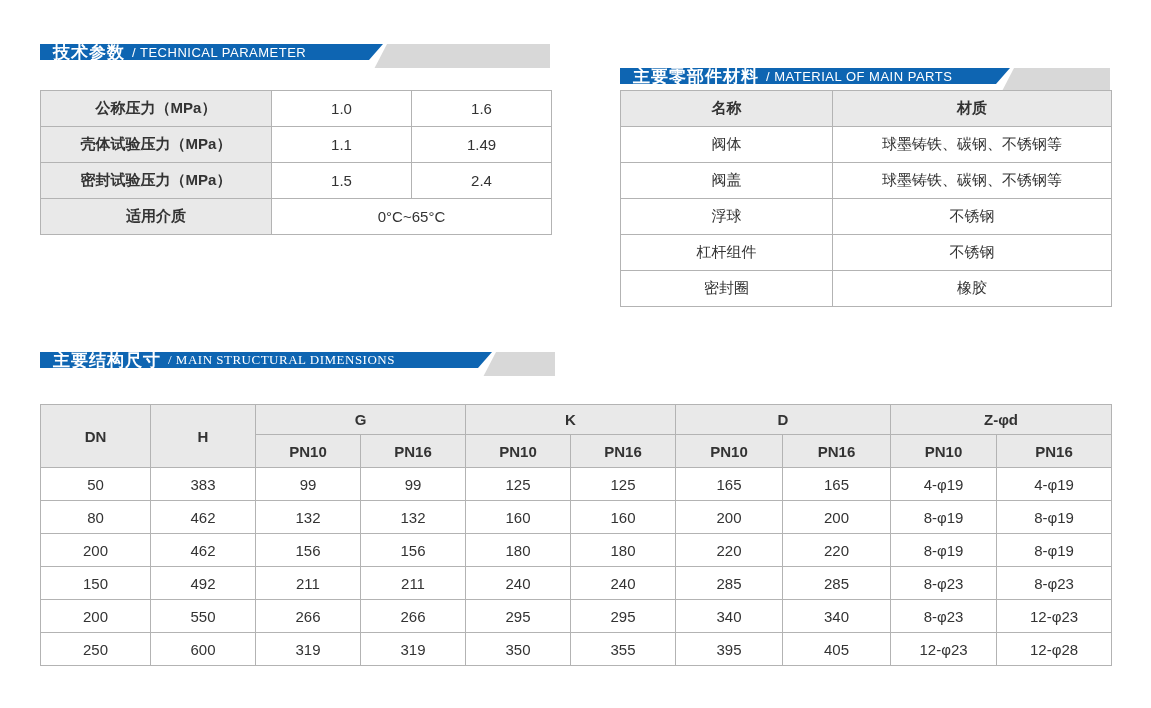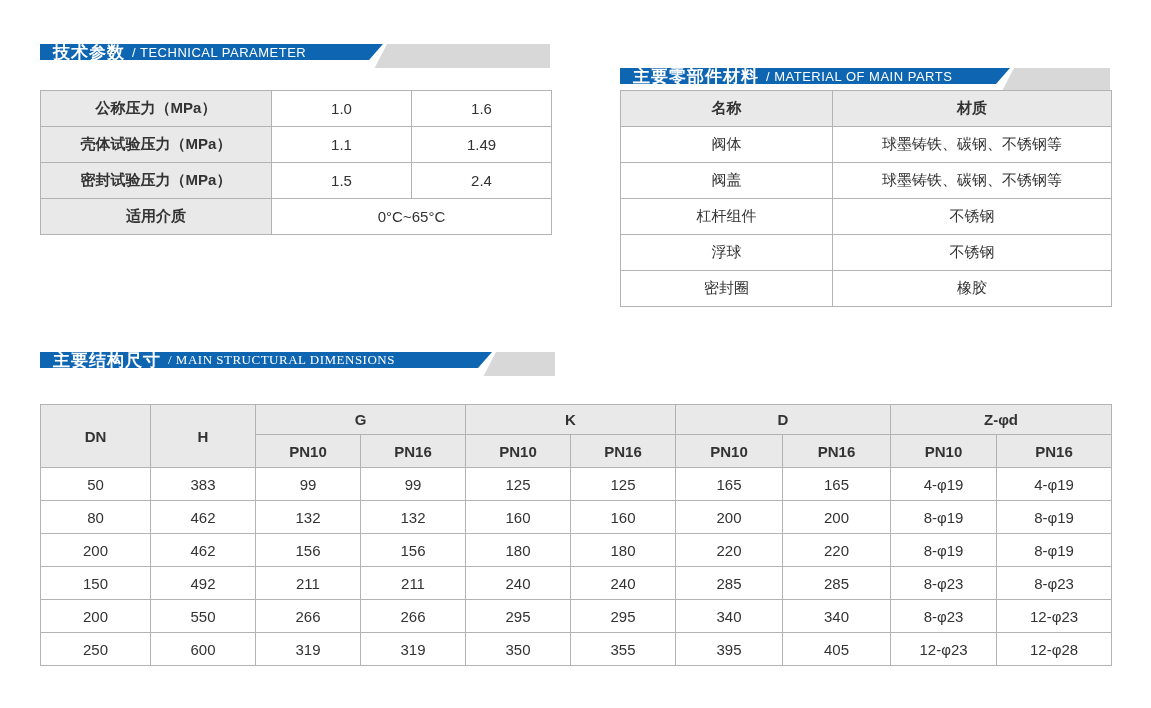--- a/index.html
+++ b/index.html
@@ -118,26 +118,26 @@
           <td>阀体</td>
           <td>球墨铸铁、碳钢、不锈钢等</td>
         </tr>
 
         <tr>
           <td>阀盖</td>
           <td>球墨铸铁、碳钢、不锈钢等</td>
         </tr>
 
         <tr>
+          <td>浮球</td>
+          <td>不锈钢</td>
+        </tr>
+
+        <tr>
           <td>杠杆组件</td>
-          <td>不锈钢</td>
-        </tr>
-
-        <tr>
-          <td>浮球</td>
           <td>不锈钢</td>
         </tr>
 
         <tr>
           <td>密封圈</td>
           <td>橡胶</td>
         </tr>
       </tbody>
   </table>
 

